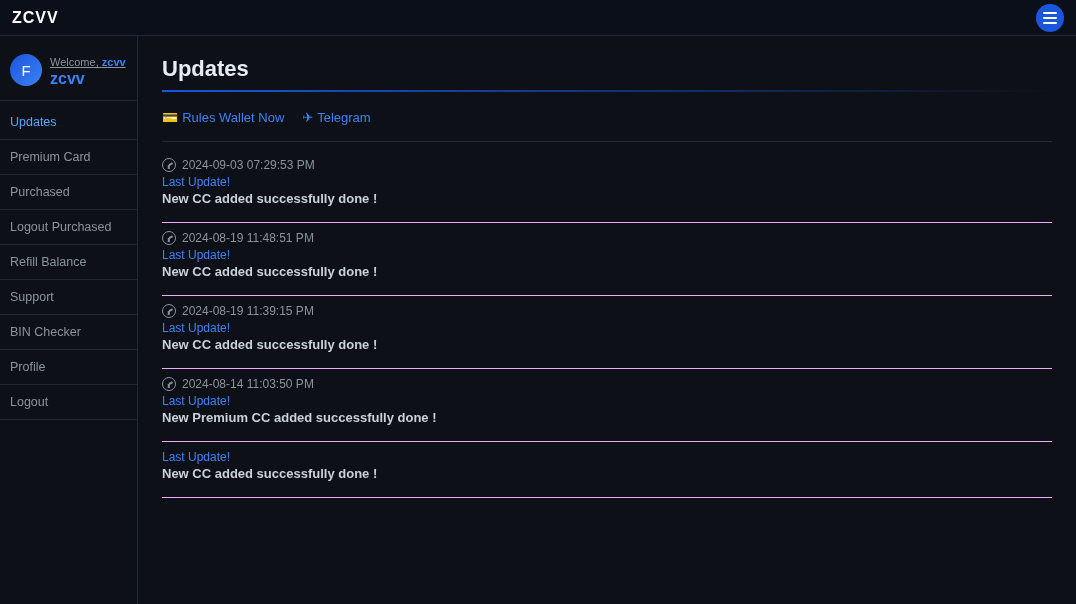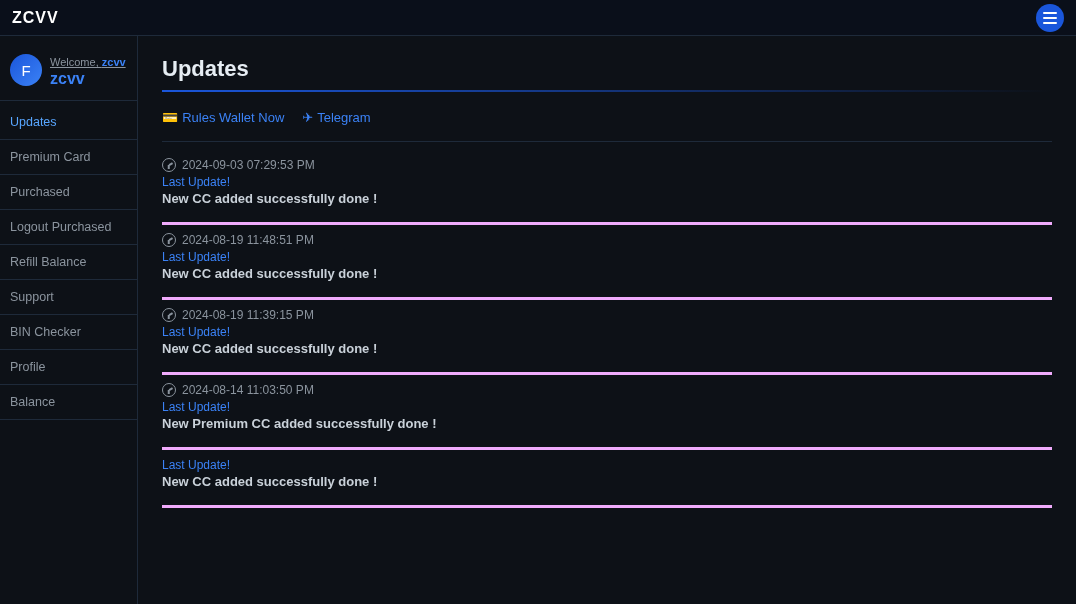--- a/index.html
+++ b/index.html
@@ -138,21 +138,21 @@
     }
     #updates-divider {
       height: 1px;
       background: #1e2a3a;
       margin-bottom: 16px;
     }
     
     .update-entry {
       margin-bottom: 8px;
       padding-bottom: 16px;
-      border-bottom: 3px solid #f0abfc;
+      border-bottom: 1px solid #f0abfc;
     }
     .update-timestamp {
       display: flex;
       align-items: center;
       gap: 6px;
       color: #8b949e;
       font-size: 12px;
       margin-bottom: 3px;
     }
     .clock-icon {
@@ -225,21 +225,21 @@
 
     <div id="sidebar-items-container">
         <div class="sidebar-item active"><span>Updates</span></div>
         <div class="sidebar-item"><span>Premium Card</span></div>
         <div class="sidebar-item"><span>Purchased</span></div>
         <div class="sidebar-item"><span>Logout Purchased</span></div>
         <div class="sidebar-item"><span>Refill Balance</span></div>
         <div class="sidebar-item"><span>Support</span></div>
         <div class="sidebar-item"><span>BIN Checker</span></div>
         <div class="sidebar-item"><span>Profile</span></div>
-        <div class="sidebar-item"><span>Balance</span></div>
+        <div class="sidebar-item"><span>Logout</span></div>
       </div>
   </div>
 
   <div id="content">
     <div id="page-title">Updates</div>
     <div id="title-divider"></div>
 
     <div id="action-links">
 
     <a class="action-link" href="#">

